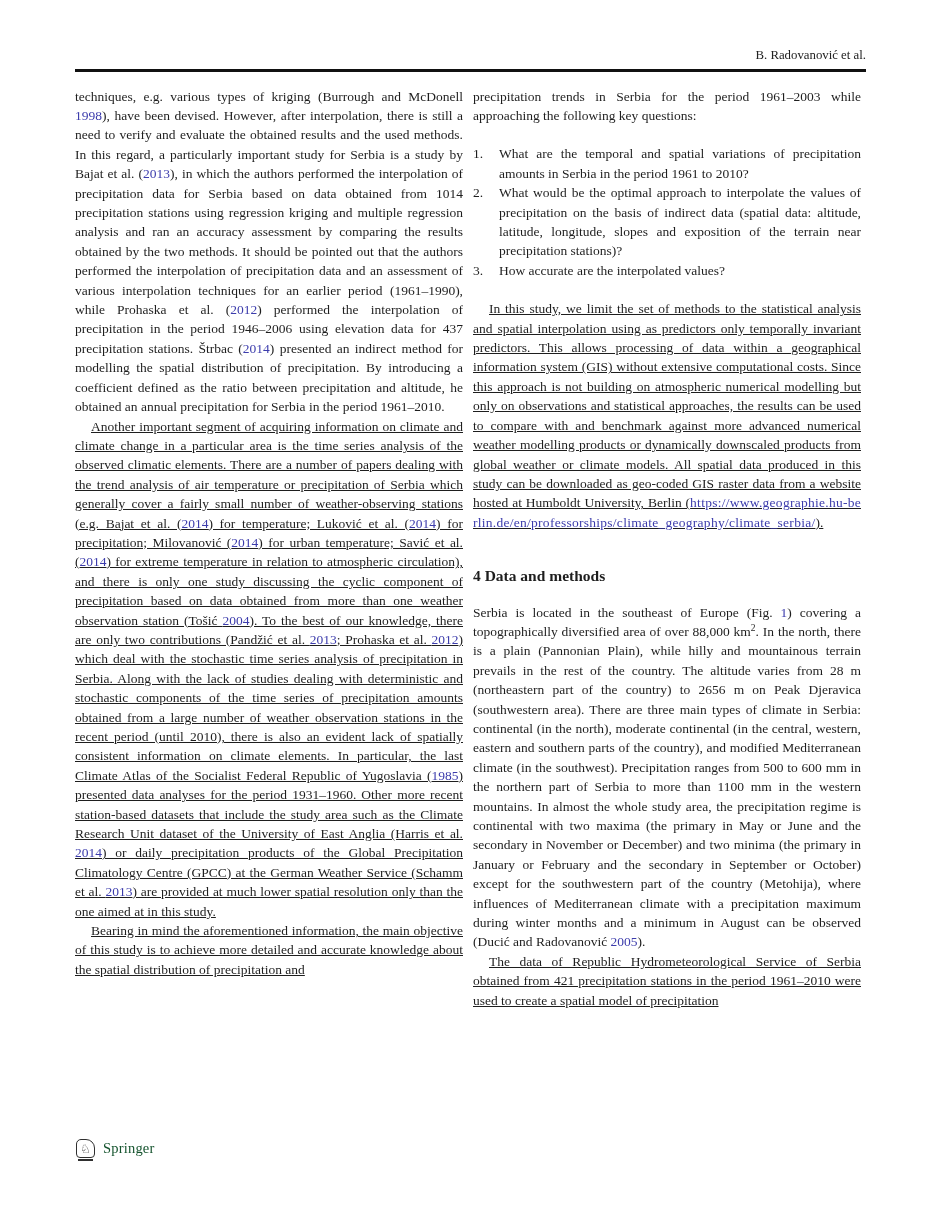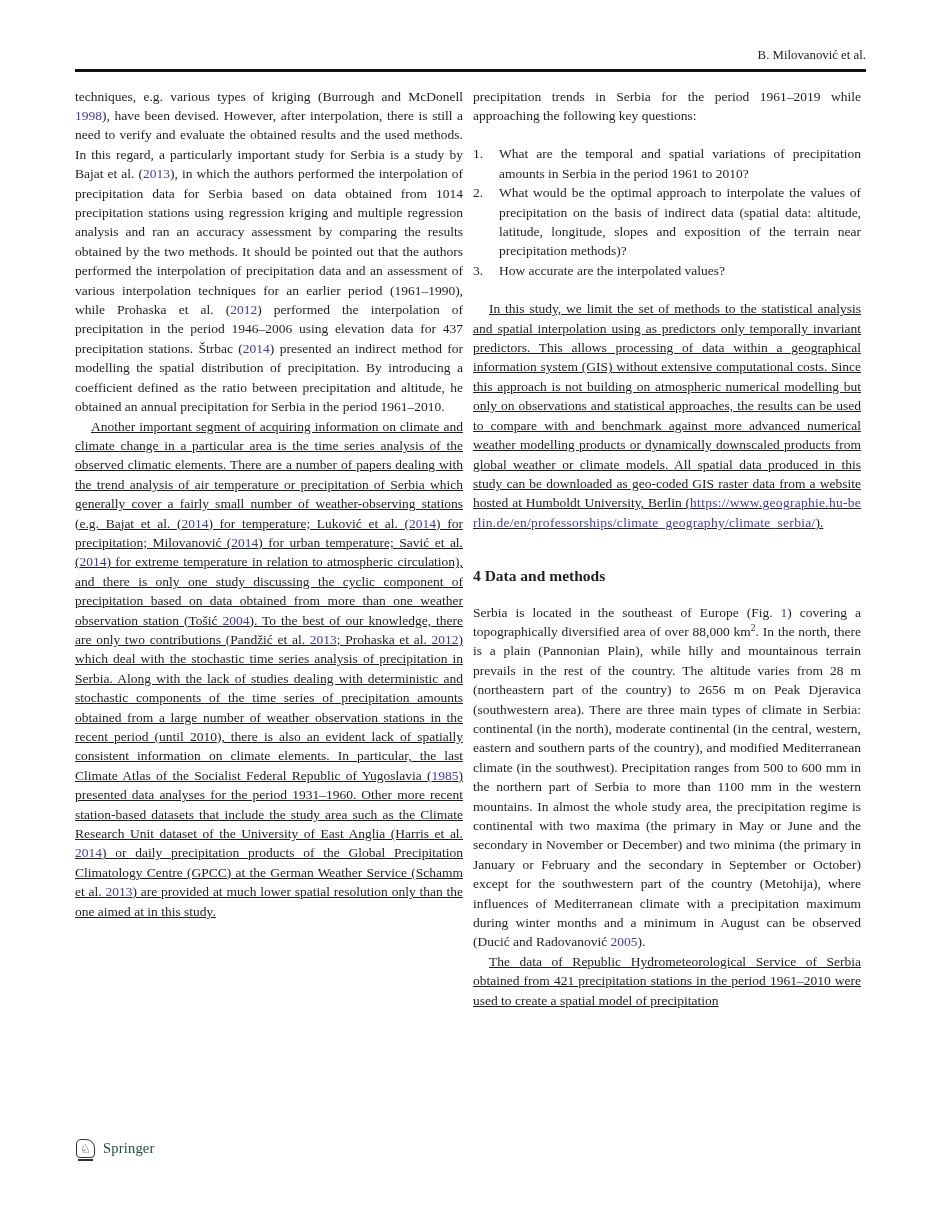--- a/index.html
+++ b/index.html
@@ -74,38 +74,39 @@
   }
   .logo-horse { font-family: "DejaVu Sans", sans-serif; font-size: 12px; line-height: 1; color: #2f2f2f; }
   .publisher { font-size: 14.5px; color: #14532d; letter-spacing: 0.2px; }
 </style>
 </head>
 <body>
 
 <div class="page">
   <div class="content">
     <header>
-      <div class="running-head">B. Milovanović et al.</div>
+      <div class="running-head">B. Radovanović et al.</div>
       <div class="header-rule"></div>
     </header>
     <main class="columns">
       <section class="col" id="col-left">
           <p class="para"><span>techniques, e.g. various types of kriging (Burrough and McDonell </span><a class="cite" href="#">1998</a><span>), have been devised. However, after interpolation, there is still a need to verify and evaluate the obtained results and the used methods. In this regard, a particularly important study for Serbia is a study by Bajat et al. (</span><a class="cite" href="#">2013</a><span>), in which the authors performed the interpolation of precipitation data for Serbia based on data obtained from 1014 precipitation stations using regression kriging and multiple regression analysis and ran an accuracy assessment by comparing the results obtained by the two methods. It should be pointed out that the authors performed the interpolation of precipitation data and an assessment of various interpolation techniques for an earlier period (1961–1990), while Prohaska et al. (</span><a class="cite" href="#">2012</a><span>) performed the interpolation of precipitation in the period 1946–2006 using elevation data for 437 precipitation stations. Štrbac (</span><a class="cite" href="#">2014</a><span>) presented an indirect method for modelling the spatial distribution of precipitation. By introducing a coefficient defined as the ratio between precipitation and altitude, he obtained an annual precipitation for Serbia in the period 1961–2010.</span></p>
           <p class="para indent"><span>Another important segment of acquiring information on climate and climate change in a particular area is the time series analysis of the observed climatic elements. There are a number of papers dealing with the trend analysis of air temperature or precipitation of Serbia which generally cover a fairly small number of weather-observing stations (e.g. Bajat et al. (</span><a class="cite" href="#">2014</a><span>) for temperature; Luković et al. (</span><a class="cite" href="#">2014</a><span>) for precipitation; Milovanović (</span><a class="cite" href="#">2014</a><span>) for urban temperature; Savić et al. (</span><a class="cite" href="#">2014</a><span>) for extreme temperature in relation to atmospheric circulation), and there is only one study discussing the cyclic component of precipitation based on data obtained from more than one weather observation station (Tošić </span><a class="cite" href="#">2004</a><span>). To the best of our knowledge, there are only two contributions (Pandžić et al. </span><a class="cite" href="#">2013</a><span>; Prohaska et al. </span><a class="cite" href="#">2012</a><span>) which deal with the stochastic time series analysis of precipitation in Serbia. Along with the lack of studies dealing with deterministic and stochastic components of the time series of precipitation amounts obtained from a large number of weather observation stations in the recent period (until 2010), there is also an evident lack of spatially consistent information on climate elements. In particular, the last Climate Atlas of the Socialist Federal Republic of Yugoslavia (</span><a class="cite" href="#">1985</a><span>) presented data analyses for the period 1931–1960. Other more recent station-based datasets that include the study area such as the Climate Research Unit dataset of the University of East Anglia (Harris et al. </span><a class="cite" href="#">2014</a><span>) or daily precipitation products of the Global Precipitation Climatology Centre (GPCC) at the German Weather Service (Schamm et al. </span><a class="cite" href="#">2013</a><span>) are provided at much lower spatial resolution only than the one aimed at in this study.</span></p>
+          <p class="para indent"><span>Bearing in mind the aforementioned information, the main objective of this study is to achieve more detailed and accurate knowledge about the spatial distribution of precipitation and</span></p>
         </section>
       <section class="col" id="col-right">
-          <p class="para"><span>precipitation trends in Serbia for the period 1961–2019 while approaching the following key questions:</span></p>
+          <p class="para"><span>precipitation trends in Serbia for the period 1961–2003 while approaching the following key questions:</span></p>
           <div class="qlist">
             <div class="qitem">
               <span class="qnum">1.</span>
               <span class="qtext">What are the temporal and spatial variations of precipitation amounts in Serbia in the period 1961 to 2010?</span>
             </div>
             <div class="qitem">
               <span class="qnum">2.</span>
-              <span class="qtext">What would be the optimal approach to interpolate the values of precipitation on the basis of indirect data (spatial data: altitude, latitude, longitude, slopes and exposition of the terrain near precipitation methods)?</span>
+              <span class="qtext">What would be the optimal approach to interpolate the values of precipitation on the basis of indirect data (spatial data: altitude, latitude, longitude, slopes and exposition of the terrain near precipitation stations)?</span>
             </div>
             <div class="qitem">
               <span class="qnum">3.</span>
               <span class="qtext">How accurate are the interpolated values?</span>
             </div>
           </div>
           <p class="para indent"><span>In this study, we limit the set of methods to the statistical analysis and spatial interpolation using as predictors only temporally invariant predictors. This allows processing of data within a geographical information system (GIS) without extensive computational costs. Since this approach is not building on atmospheric numerical modelling but only on observations and statistical approaches, the results can be used to compare with and benchmark against more advanced numerical weather modelling products or dynamically downscaled products from global weather or climate models. All spatial data produced in this study can be downloaded as geo-coded GIS raster data from a website hosted at Humboldt University, Berlin (</span><a class="cite url" href="#">https://www.geographie.hu-berlin.de/en/professorships/climate_geography/climate_serbia/</a><span>).</span></p>
           <h2 class="section-heading">4 Data and methods</h2>
           <p class="para"><span>Serbia is located in the southeast of Europe (Fig. </span><a class="cite" href="#">1</a><span>) covering a topographically diversified area of over 88,000 km</span><sup class="sup">2</sup><span>. In the north, there is a plain (Pannonian Plain), while hilly and mountainous terrain prevails in the rest of the country. The altitude varies from 28 m (northeastern part of the country) to 2656 m on Peak Djeravica (southwestern area). There are three main types of climate in Serbia: continental (in the north), moderate continental (in the central, western, eastern and southern parts of the country), and modified Mediterranean climate (in the southwest). Precipitation ranges from 500 to 600 mm in the northern part of Serbia to more than 1100 mm in the western mountains. In almost the whole study area, the precipitation regime is continental with two maxima (the primary in May or June and the secondary in November or December) and two minima (the primary in January or February and the secondary in September or October) except for the southwestern part of the country (Metohija), where influences of Mediterranean climate with a precipitation maximum during winter months and a minimum in August can be observed (Ducić and Radovanović </span><a class="cite" href="#">2005</a><span>).</span></p>
           <p class="para indent"><span>The data of Republic Hydrometeorological Service of Serbia obtained from 421 precipitation stations in the period 1961–2010 were used to create a spatial model of precipitation</span></p>

